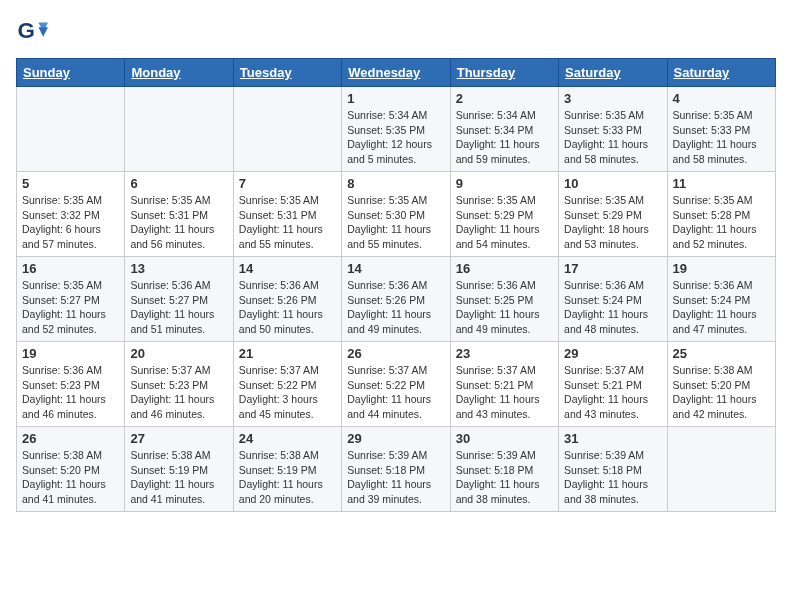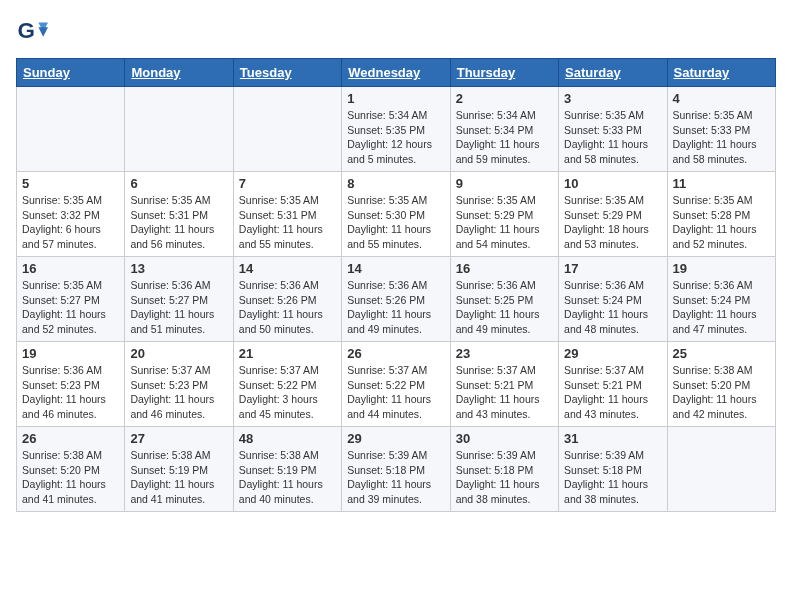--- a/index.html
+++ b/index.html
@@ -233,22 +233,22 @@
       <tr>
         <td>
           <span class="day-number">26</span>
           <div class="day-info"><span>Sunrise: 5:38 AM</span><br><span>Sunset: 5:20 PM</span><br><span>Daylight: 11 hours and 41 minutes.</span></div>
         </td>
         <td>
           <span class="day-number">27</span>
           <div class="day-info"><span>Sunrise: 5:38 AM</span><br><span>Sunset: 5:19 PM</span><br><span>Daylight: 11 hours and 41 minutes.</span></div>
         </td>
         <td>
-          <span class="day-number">48</span>
-          <div class="day-info"><span>Sunrise: 5:38 AM</span><br><span>Sunset: 5:19 PM</span><br><span>Daylight: 11 hours and 40 minutes.</span></div>
+          <span class="day-number">24</span>
+          <div class="day-info"><span>Sunrise: 5:38 AM</span><br><span>Sunset: 5:19 PM</span><br><span>Daylight: 11 hours and 20 minutes.</span></div>
         </td>
         <td>
           <span class="day-number">29</span>
           <div class="day-info"><span>Sunrise: 5:39 AM</span><br><span>Sunset: 5:18 PM</span><br><span>Daylight: 11 hours and 39 minutes.</span></div>
         </td>
         <td>
           <span class="day-number">30</span>
           <div class="day-info"><span>Sunrise: 5:39 AM</span><br><span>Sunset: 5:18 PM</span><br><span>Daylight: 11 hours and 38 minutes.</span></div>
         </td>
         <td>

